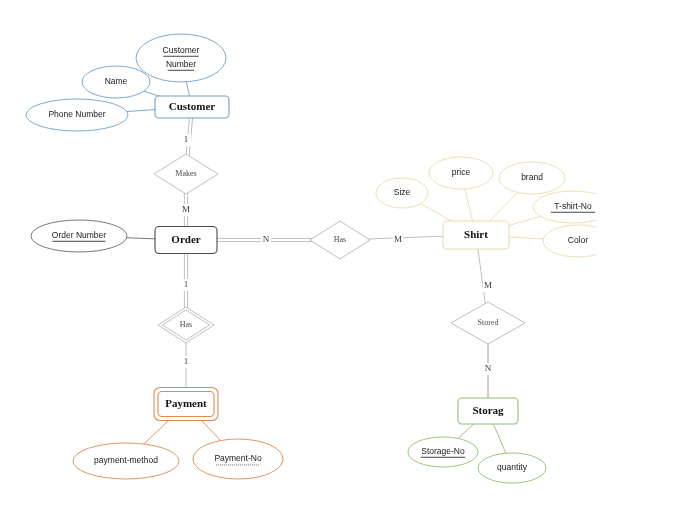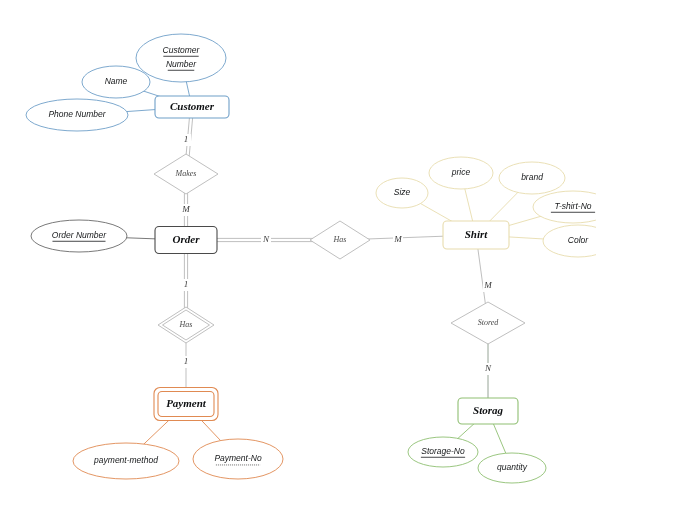--- a/index.html
+++ b/index.html
@@ -9,21 +9,20 @@
   }
   body {
     font-family: "Liberation Serif", serif;
   }
   #canvas {
     position: relative;
     width: 596px;
     height: 523px;
     background: #ffffff;
     overflow: hidden;
-    font-style: italic;
   }
   #er-svg {
     position: absolute;
     left: 0;
     top: 0;
     width: 700px;
     height: 523px;
   }
   .node-label {
     font-family: "Liberation Serif", serif;

